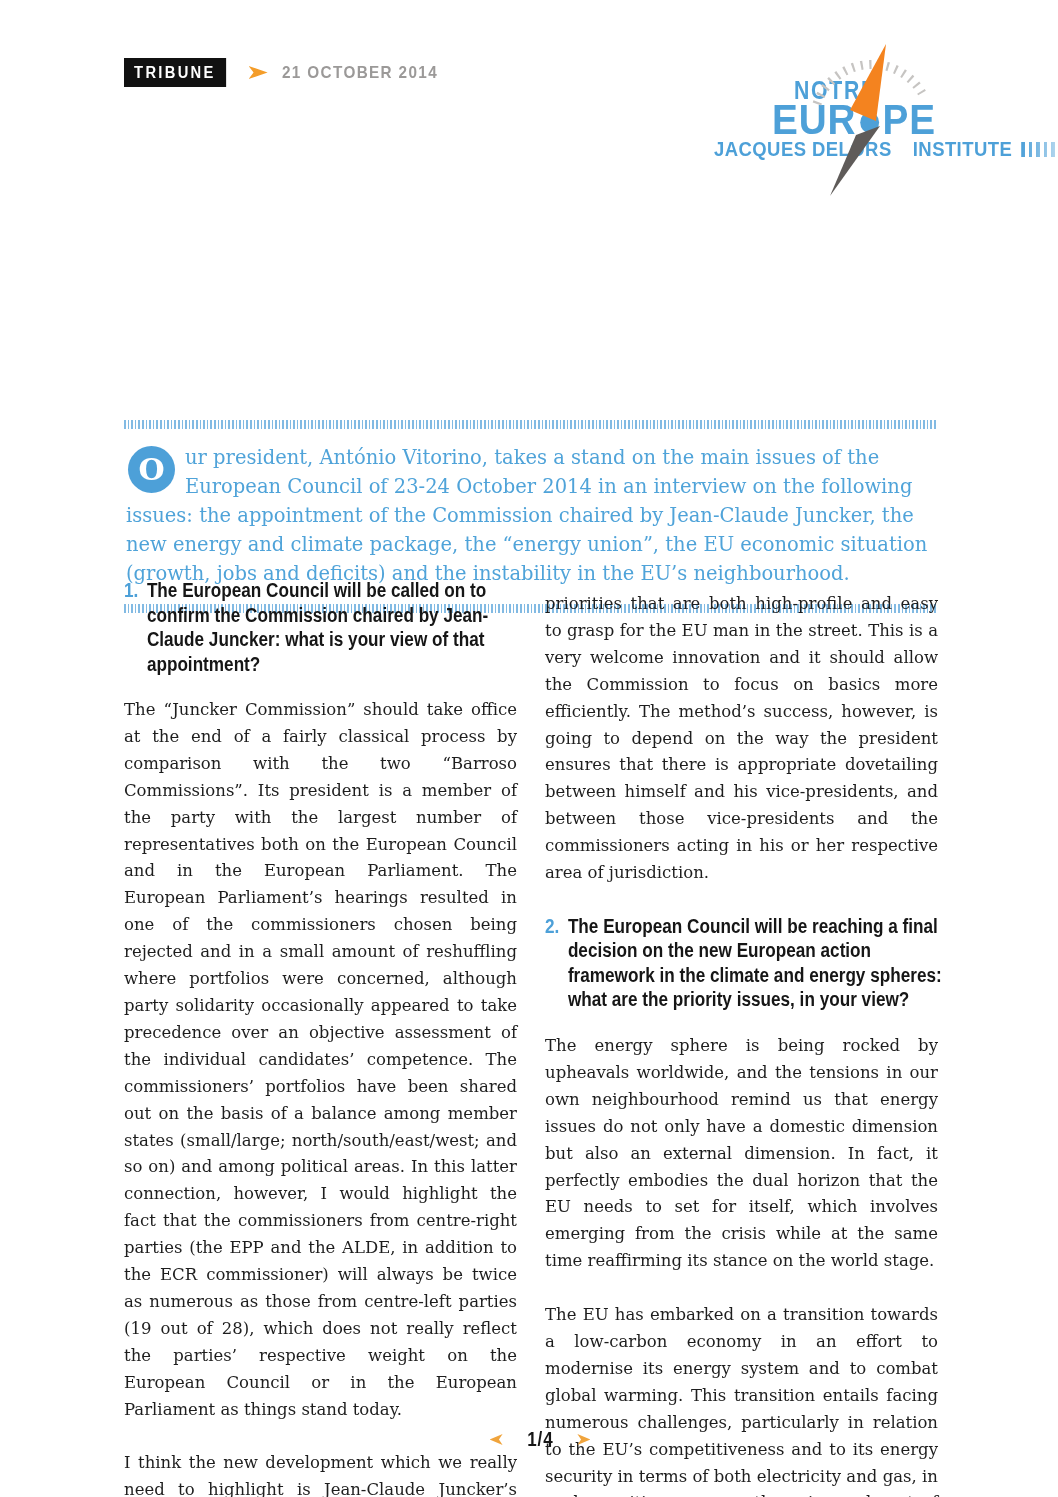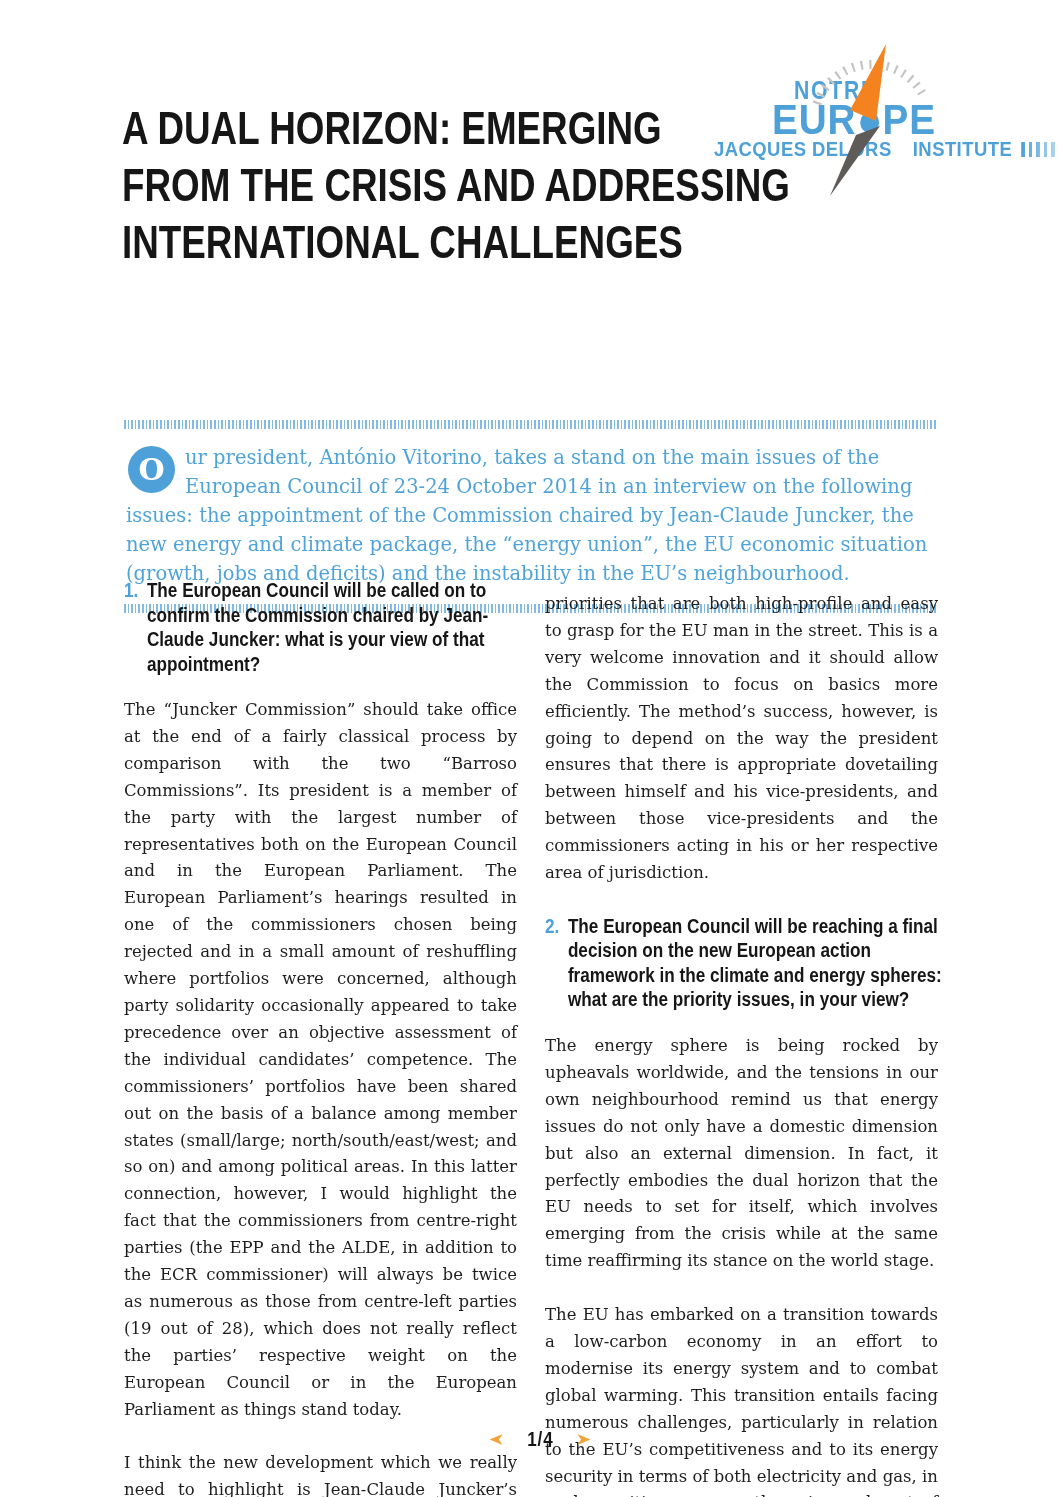--- a/index.html
+++ b/index.html
@@ -132,45 +132,45 @@
     font-family:"Liberation Sans", sans-serif;
     font-weight:bold;font-size:20px;color:#161616;letter-spacing:1px;
     transform:scaleX(.85);
   }
 </style>
 </head>
 <body>
 
 <div class="page">
 
+  <div class="kicker-row">
+    <div class="badge">TRIBUNE</div>
+    <div class="kicker-arrow"></div>
+    <div class="kicker-date">21 OCTOBER 2014</div>
+  </div>
 
   <div class="logo">
     <div class="logo-notre">NOTRE</div>
     <div class="logo-europe">
       <span>EUR</span>
       <span class="logo-dot"></span>
       <span>PE</span>
     </div>
     <div class="logo-line3">
       <span>JACQUES DELORS</span>
       <span>INSTITUTE</span>
       <span class="inst-ticks"></span>
     </div>
     <svg class="compass" width="150" height="175" viewBox="0 0 150 175">
       <path d="M 17 68 A 58 58 0 0 1 122 57" fill="none" stroke="#c6c4c2" stroke-width="9" stroke-dasharray="2.2 6.5"></path>
       <polygon points="86,8 50,74 76,85" fill="#f4831f"></polygon>
       <polygon points="30,160 56,99 80,90" fill="#5f5b59"></polygon>
     </svg>
   </div>
 
-  <div class="title">
-    <div class="title-line">A DUAL HORIZON: EMERGING</div>
-    <div class="title-line">FROM THE CRISIS AND ADDRESSING</div>
-    <div class="title-line">INTERNATIONAL CHALLENGES</div>
-  </div>
 
 
   <div class="intro">
     <div class="tickline"></div>
     <div class="intro-body">
       <span class="dropcap">O</span><span>ur president, António Vitorino, takes a stand on the main issues of the European Council of 23-24 October 2014 in an interview on the following issues: the appointment of the Commission chaired by Jean-Claude Juncker, the new energy and climate package, the “energy union”, the EU economic situation (growth, jobs and deficits) and the instability in the EU’s neighbourhood.</span>
     </div>
     <div class="tickline"></div>
   </div>
 

